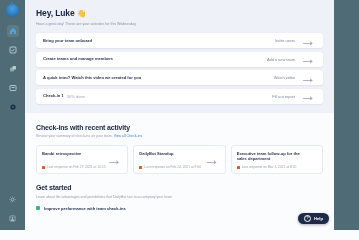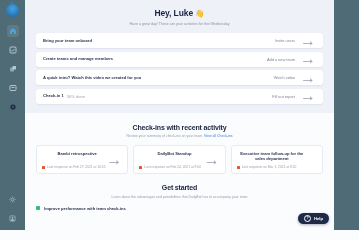--- a/index.html
+++ b/index.html
@@ -33,21 +33,20 @@
   }
   .nav-item.active{background:rgba(255,255,255,0.10);}
   .nav-item svg{display:block;}
   .spacer{flex:1 1 auto;}
   .bottom-nav{display:flex;flex-direction:column;align-items:center;gap:7px;padding-bottom:6px;}
 
   
   .main{
     flex:1 1 auto;height:230px;overflow:hidden;position:relative;
     background:#fbfcfe;
-    text-align:center;
   }
   .right-rail{
     position:absolute;right:0;top:0;width:25px;height:230px;background:#4f6b75;z-index:5;
   }
   .content{
     position:absolute;left:0;top:0;right:25px;height:230px;overflow:hidden;
   }
 
   
   .greet{

